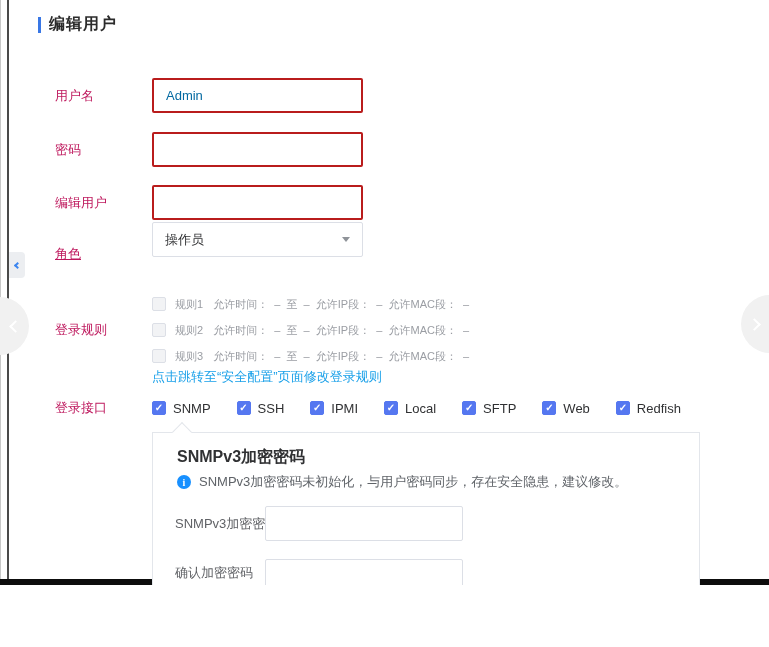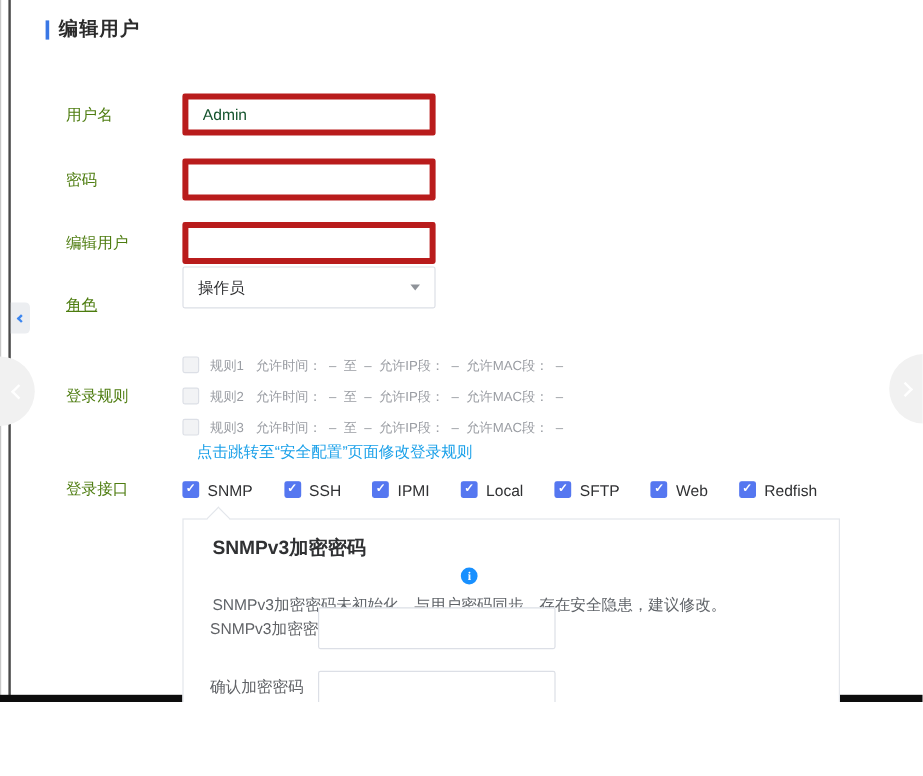--- a/index.html
+++ b/index.html
@@ -13,53 +13,53 @@
   .page{position:relative;width:769px;height:585px;background:#fff;overflow:hidden;}
 
   .win-edge-far-left{position:absolute;left:0;top:0;width:1px;height:100%;background:#c8c8c8;}
   .win-edge-left{position:absolute;left:7px;top:0;width:2px;height:100%;background:#4a4a4a;}
   .win-edge-bottom{position:absolute;left:0;bottom:0;width:100%;height:6px;background:#0d0d0d;}
 
   .page-title{position:absolute;left:38px;top:14px;display:flex;align-items:center;gap:8px;}
   .title-accent{width:3px;height:16px;background:var(--title-bar-blue);}
   .title-text{font-size:16px;font-weight:bold;color:#2b2b2b;letter-spacing:1px;}
 
-  .form-label{position:absolute;left:55px;font-size:13px;color:#4d7c0f;}
-  .text-input{position:absolute;left:152px;width:211px;height:35px;border:5px solid #b91c1c;
-    border-radius:2px;padding:0 12px;font-size:13px;color:#14532d;outline:none;background:#fff;
+  .form-label{position:absolute;left:55px;font-size:13px;color:#be185d;}
+  .text-input{position:absolute;left:152px;width:211px;height:35px;border:2px solid #b91c1c;
+    border-radius:2px;padding:0 12px;font-size:13px;color:#0369a1;outline:none;background:#fff;
     font-family:"Liberation Sans",sans-serif;}
 
   .select{position:absolute;left:152px;width:211px;height:35px;border:1px solid #dcdfe6;border-radius:2px;
     display:flex;align-items:center;justify-content:space-between;padding:0 12px;font-size:13px;
     color:#303133;cursor:pointer;background:#fff;}
   .caret-down{width:0;height:0;border-left:4px solid transparent;border-right:4px solid transparent;
     border-top:5px solid #8f9399;}
 
   .rules{position:absolute;left:152px;top:291px;}
   .rule-row{display:flex;align-items:center;height:26px;font-size:11px;color:#9a9da3;}
   .cb{width:14px;height:14px;border:1px solid #dcdfe6;border-radius:2px;background:#f2f3f5;
     display:inline-flex;align-items:center;justify-content:center;flex:0 0 auto;cursor:pointer;}
   .cb.checked{background:var(--checkbox-blue);border-color:var(--checkbox-blue);}
   .cb.checked::after{content:"\2713";color:#fff;font-size:10px;font-weight:bold;line-height:1;}
   .rule-name{margin:0 10px 0 9px;}
   .rule-detail{white-space:pre;}
 
-  .rules-link{position:absolute;left:164px;top:368px;font-size:13px;color:var(--link-blue);cursor:pointer;}
+  .rules-link{position:absolute;left:152px;top:368px;font-size:13px;color:var(--link-blue);cursor:pointer;}
 
   .ifaces{position:absolute;left:152px;top:399px;display:flex;align-items:center;gap:26px;height:18px;}
   .iface-item{display:flex;align-items:center;gap:7px;}
   .iface-label{font-size:13px;color:#303133;}
 
   .panel{position:absolute;left:152px;top:432px;width:548px;height:290px;background:#fff;
     border:1px solid #e3e6eb;}
   .panel-notch{position:absolute;top:-8px;left:22px;width:14px;height:14px;background:#fff;
     border-left:1px solid #e3e6eb;border-top:1px solid #e3e6eb;transform:rotate(45deg);}
   .panel-title{position:absolute;left:24px;top:14px;font-size:16px;font-weight:600;color:#303133;}
   .panel-info{position:absolute;left:24px;top:40px;display:flex;align-items:center;gap:8px;
-    font-size:13px;color:#5f6368;flex-direction:column;}
+    font-size:13px;color:#5f6368;}
   .info-icon{width:14px;height:14px;border-radius:50%;background:var(--info-blue);color:#fff;
     display:inline-flex;align-items:center;justify-content:center;flex:0 0 auto;}
   .info-icon::after{content:"i";font-size:10px;font-weight:bold;font-family:"Liberation Serif",serif;}
   .panel-label{position:absolute;left:22px;font-size:13px;color:#606266;}
   .panel-input{position:absolute;left:112px;width:198px;height:35px;border:1px solid #dcdfe6;
     border-radius:2px;padding:0 12px;font-size:13px;color:#303133;outline:none;background:#fff;
     font-family:"Liberation Sans",sans-serif;}
   .panel-algo-title{position:absolute;left:24px;top:192px;font-size:16px;font-weight:600;color:#303133;}
 
   .collapse-tab{position:absolute;left:9px;top:252px;width:16px;height:26px;background:#eceef1;

